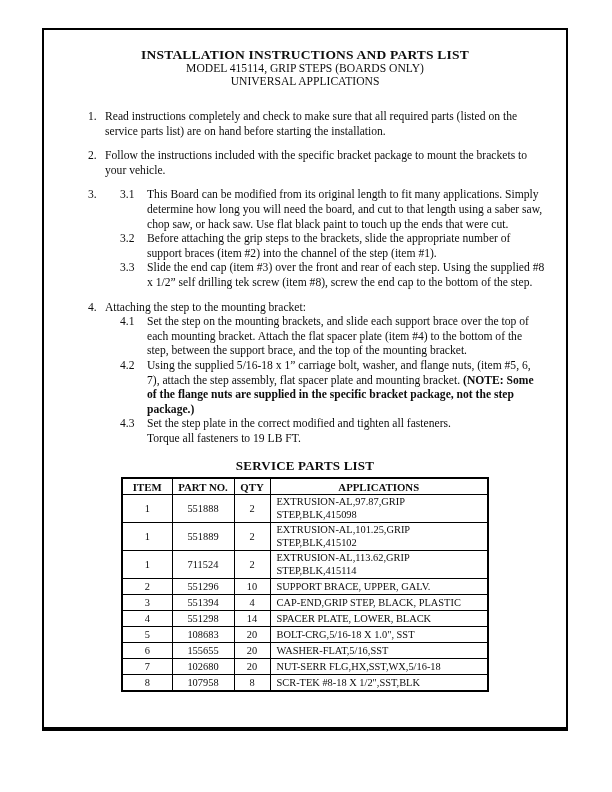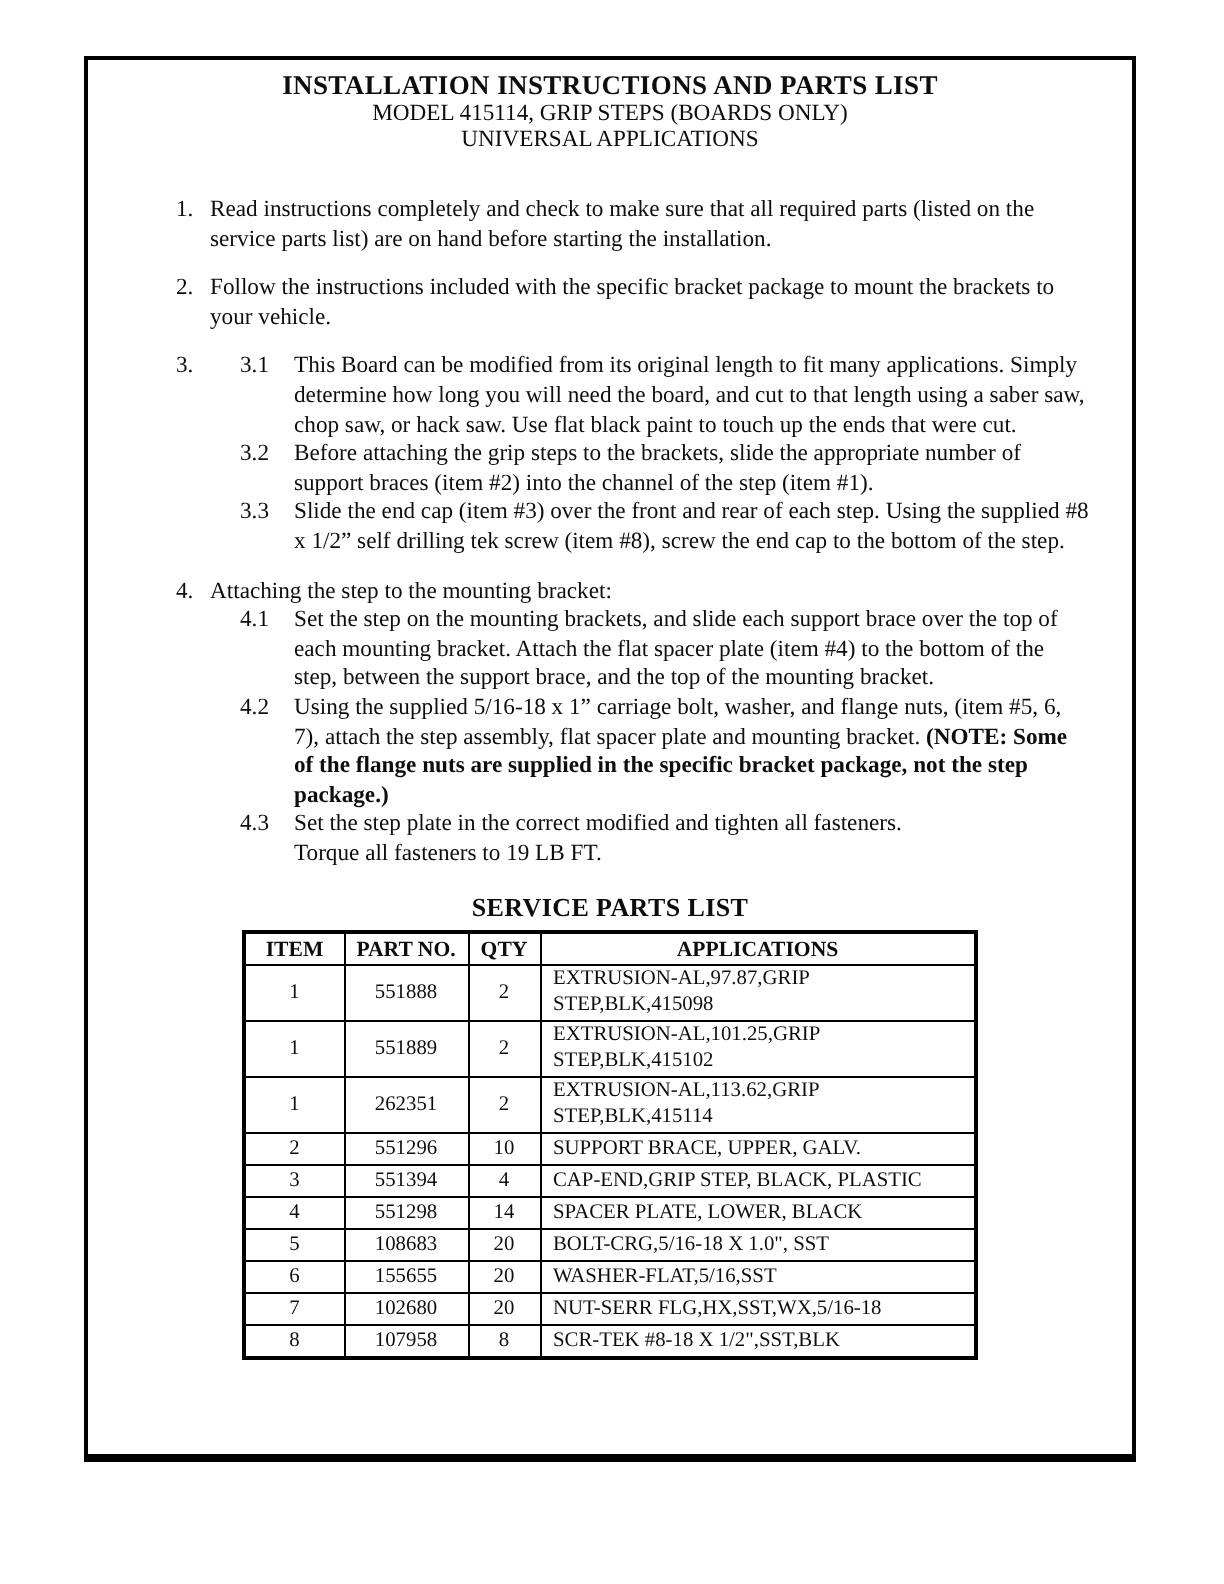--- a/index.html
+++ b/index.html
@@ -7,21 +7,21 @@
     width:612px;height:792px;background:#ffffff;position:relative;
     font-family:"Liberation Serif", serif;color:#0d0d0d;
     -webkit-font-smoothing:antialiased;
   }
   .page-frame{
     position:absolute;left:42px;top:28px;width:522px;height:697px;
     border:2px solid #000;border-bottom-width:4px;background:#fff;
     box-sizing:content-box;overflow:hidden;
   }
   
-  .doc-header{padding-top:5px;text-align:center;}
+  .doc-header{padding-top:17px;text-align:center;}
   .doc-title{font-size:13.5px;font-weight:bold;letter-spacing:.2px;line-height:15px;}
   .doc-subtitle{font-size:11.6px;line-height:13px;}
   
   .instructions{
     margin-top:22px;padding-left:44px;padding-right:20px;
     font-size:11.6px;line-height:14.6px;
   }
   .item{display:flex;margin-bottom:10px;}
   .item > .num{flex:none;width:17px;}
   .item > .body{flex:1;}
@@ -146,21 +146,21 @@
             <td class="desc">EXTRUSION-AL,97.87,GRIP STEP,BLK,415098</td>
           </tr>
           <tr>
             <td>1</td>
             <td>551889</td>
             <td>2</td>
             <td class="desc">EXTRUSION-AL,101.25,GRIP STEP,BLK,415102</td>
           </tr>
           <tr>
             <td>1</td>
-            <td>262351</td>
+            <td>711524</td>
             <td>2</td>
             <td class="desc">EXTRUSION-AL,113.62,GRIP STEP,BLK,415114</td>
           </tr>
           <tr>
             <td>2</td>
             <td>551296</td>
             <td>10</td>
             <td class="desc">SUPPORT BRACE, UPPER, GALV.</td>
           </tr>
           <tr>

